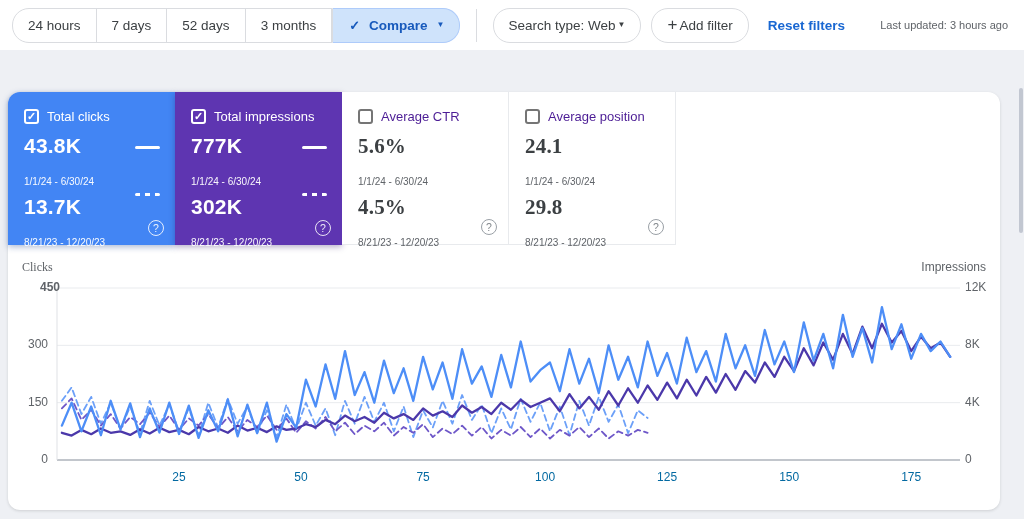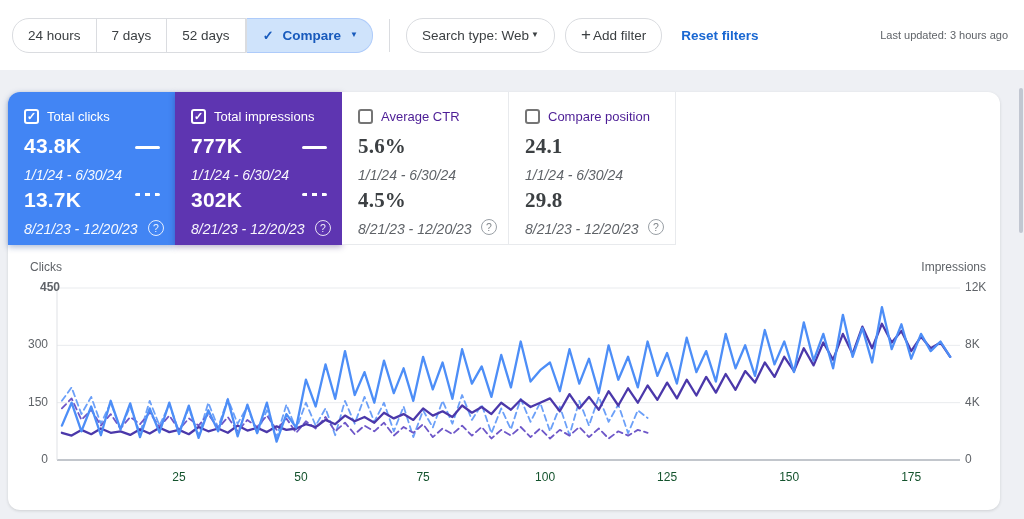--- a/index.html
+++ b/index.html
@@ -1,20 +1,20 @@
 <!DOCTYPE html>
 <html><head>
 <meta charset="utf-8">
 <style>
   * { margin:0; padding:0; box-sizing:border-box; }
   body { font-family:"Liberation Sans", sans-serif; }
   .screen { position:relative; width:1024px; height:519px; background:#eef0f4; overflow:hidden; }
 
   
-  .topbar { position:absolute; top:0; left:0; width:1024px; height:70px; background:#ffffff;
+  .topbar { position:absolute; top:0; left:0; width:1024px; height:50px; background:#ffffff;
             display:flex; align-items:center; padding:0 12px; }
   .seg-group { display:flex; height:35px; border:1px solid #dadce0; border-radius:17px 0 0 17px;
                background:#fff; overflow:hidden; }
   .seg { display:flex; align-items:center; padding:0 15px; font-size:13.5px; color:#3c4043;
          border-right:1px solid #dadce0; cursor:pointer; white-space:nowrap; }
   .compare-btn { display:flex; align-items:center; gap:9px; height:35px; padding:0 14px 0 16px;
                  background:#cfe3fb; border:1px solid #aecbfa; border-left:none;
                  border-radius:0 17px 17px 0; color:#185abc; font-weight:bold; font-size:13.5px; cursor:pointer; }
   .compare-btn .chk { font-size:13px; font-weight:bold; }
   .caret { font-size:8px; line-height:1; }
@@ -42,54 +42,55 @@
   .cb { width:15px; height:15px; border:2px solid #fff; border-radius:3px; flex:0 0 auto;
         display:flex; align-items:center; justify-content:center; }
   .card--plain .cb { border-color:#757575; }
   .ck { display:none; font-size:11px; font-weight:bold; color:#fff; line-height:1; }
   .card.is-checked .ck { display:block; }
   .card-label { margin-left:8px; font-size:13px; white-space:nowrap; }
   .card--plain .card-label { color:#4c1d95; }
   .metric-value { margin-top:8px; font-size:21px; font-weight:bold; letter-spacing:.2px; line-height:24px; }
   .metric-value.second { margin-top:6px; }
   .card--plain .metric-value { color:#3c4043;font-family:Liberation Serif, serif; }
-  .metric-range { margin-top:10px; font-size:14px; line-height:14px; color:rgba(255,255,255,.96);font-style:italic; }
+  .metric-range { margin-top:17px; font-size:10px; line-height:14px; color:rgba(255,255,255,.96); }
   .card--plain .metric-range { color:#5f6368; }
   .mark { position:absolute; right:15px; height:3px; width:25px; border-radius:2px; }
   .mark-solid { top:54px; background:#fff; }
   .mark-dashed { top:101px; background:repeating-linear-gradient(90deg,#fff 0 5px,transparent 5px 10px); }
   .q-icon { position:absolute; right:11px; bottom:9px; width:16px; height:16px; border-radius:50%;
             border:1.5px solid rgba(255,255,255,.85); color:rgba(255,255,255,.9); font-size:10.5px;
             display:flex; align-items:center; justify-content:center; cursor:pointer; }
   .card--plain .q-icon { border-color:#9aa0a6; color:#80868b; }
 
   
   .chart { position:absolute; left:0; top:160px; width:992px; height:258px; }
   .axis-title { position:absolute; font-size:12px; color:#5f6368; }
-  .axis-title-left { left:22px; top:8px; }
+  .axis-title-left { left:14px; top:8px;font-family:Liberation Serif, serif; }
   .axis-title-right { right:14px; top:8px; }
   #chart-svg { position:absolute; left:0; top:28px; }
   .tick { position:absolute; font-size:12px; color:#5f6368; }
   .tick-l { width:40px; text-align:right; }
   .tick-r { left:957px; }
-  .tick-x { width:28px; text-align:center; color:#14532d; top:218px; }
+  .tick-x { width:28px; text-align:center; color:#0369a1; top:218px; }
 
   .scrollbar { position:absolute; right:1px; top:88px; width:4px; height:145px;
                background:#c2c7d1; border-radius:2px; cursor:pointer; }
 </style>
 </head>
 <body>
 
 <div class="screen">
 
   <div class="topbar">
     <div class="seg-group">
       <div class="seg">24 hours</div>
       <div class="seg">7 days</div>
       <div class="seg">52 days</div>
+      <div class="seg">3 months</div>
     </div>
     <div class="compare-btn">
       <span class="chk">✓</span>
       <span>Compare</span>
       <span class="caret">▼</span>
     </div>
     <div class="tb-divider"></div>
     <div class="pill">
       <span>Search type: Web</span>
       <span class="caret">▼</span>
@@ -150,21 +151,21 @@
         <div class="metric-value second">4.5%</div>
         <div class="metric-range">8/21/23 - 12/20/23</div>
         <div class="q-icon">?</div>
       </div>
 
       <div class="card card--plain">
         <div class="cb-row">
           <div class="cb">
             
           </div>
-          <span class="card-label">Compare position</span>
+          <span class="card-label">Average position</span>
         </div>
         <div class="metric-value">24.1</div>
         <div class="metric-range">1/1/24 - 6/30/24</div>
         <div class="metric-value second">29.8</div>
         <div class="metric-range">8/21/23 - 12/20/23</div>
         <div class="q-icon">?</div>
       </div>
 
     </div>
 

